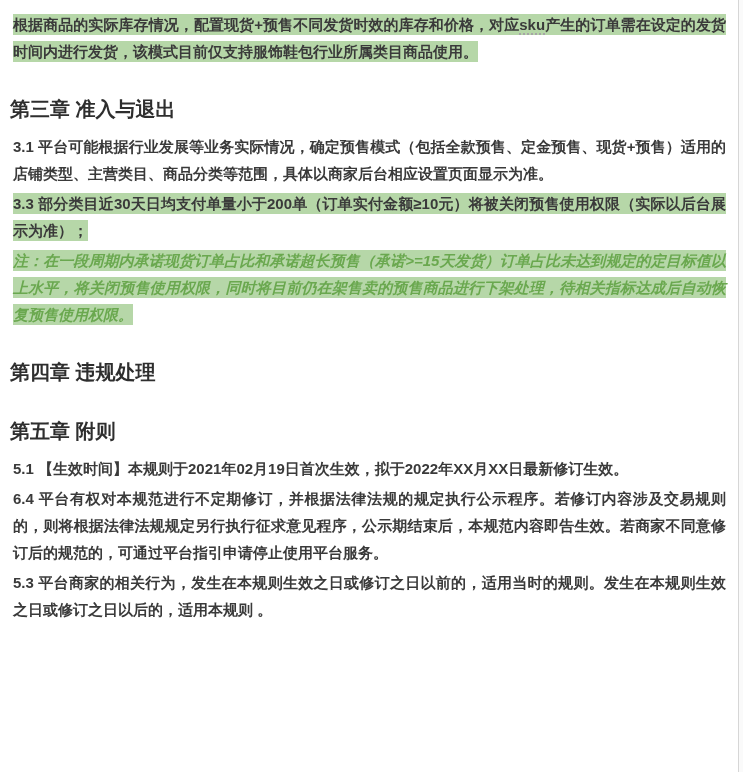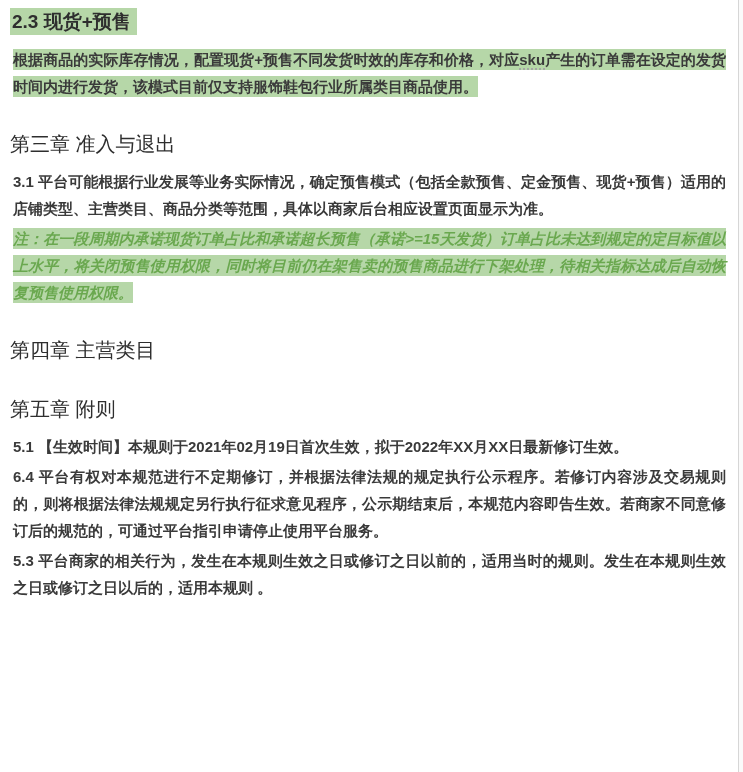--- a/index.html
+++ b/index.html
@@ -11,21 +11,21 @@
     font-family:"Liberation Sans","DejaVu Sans",sans-serif;
     color:#333333;
   }
   .doc{padding:8px 14px 0 10px;}
   .h-sec{
     font-size:19px;line-height:28px;font-weight:bold;
     color:#2e2e2e;margin:0 0 10px 0;
   }
   .h-sec .hl{padding:3px 6px 3px 2px;}
   .h-ch{
-    font-size:20px;line-height:29px;font-weight:normal;
+    font-size:20px;line-height:29px;font-weight:bold;
     color:#2e2e2e;margin:30px 0 9px 0;
   }
   .body{
     font-size:15px;line-height:27px;margin:3px;
     text-align:justify;text-justify:inter-ideograph;
     color:#3a3a3a;
     font-weight:bold;
   }
   .hl{background:#b6d7a8;padding:2px 0;}
   .note-text{color:#6aa84f;font-style:italic;}
@@ -33,33 +33,33 @@
   .right-edge{
     position:absolute;top:0;right:0;width:4px;height:772px;
     background:#fafafa;border-left:1px solid #d6d6d6;
   }
 </style>
 </head>
 <body>
 
 <div class="doc">
 
-  <h2 class="h-sec"><span class="hl">2.3  现货+预售</span></h2>
 
   <p class="body"><span class="hl"><span>根据商品的实际库存情况，配置现货+预售不同发货时效的库存和价格，对应</span><span class="dotted">sku</span><span>产生的订单需在设定的发货时间内进行发货，该模式目前仅支持服饰鞋包行业所属类目商品使用。</span></span></p>
 
   <h2 class="h-ch">第三章 准入与退出</h2>
 
   <p class="body">3.1 平台可能根据行业发展等业务实际情况，确定预售模式（包括全款预售、定金预售、现货+预售）适用的店铺类型、主营类目、商品分类等范围，具体以商家后台相应设置页面显示为准。</p>
 
 
+  <p class="body"><span class="hl">3.3  部分类目近30天日均支付单量小于200单（订单实付金额≥10元）将被关闭预售使用权限（实际以后台展示为准）；</span></p>
 
   <p class="body"><span class="hl note-text">注：在一段周期内承诺现货订单占比和承诺超长预售（承诺&gt;=15天发货）订单占比未达到规定的定目标值以上水平，将关闭预售使用权限，同时将目前仍在架售卖的预售商品进行下架处理，待相关指标达成后自动恢复预售使用权限。</span></p>
 
-  <h2 class="h-ch">第四章 主营类目</h2>
+  <h2 class="h-ch">第四章 违规处理</h2>
 
 
   <h2 class="h-ch">第五章 附则</h2>
 
   <p class="body">5.1 【生效时间】本规则于2021年02月19日首次生效，拟于2022年XX月XX日最新修订生效。</p>
 
   <p class="body">6.4 平台有权对本规范进行不定期修订，并根据法律法规的规定执行公示程序。若修订内容涉及交易规则的，则将根据法律法规规定另行执行征求意见程序，公示期结束后，本规范内容即告生效。若商家不同意修订后的规范的，可通过平台指引申请停止使用平台服务。</p>
 
   <p class="body">5.3 平台商家的相关行为，发生在本规则生效之日或修订之日以前的，适用当时的规则。发生在本规则生效之日或修订之日以后的，适用本规则 。</p>
 

